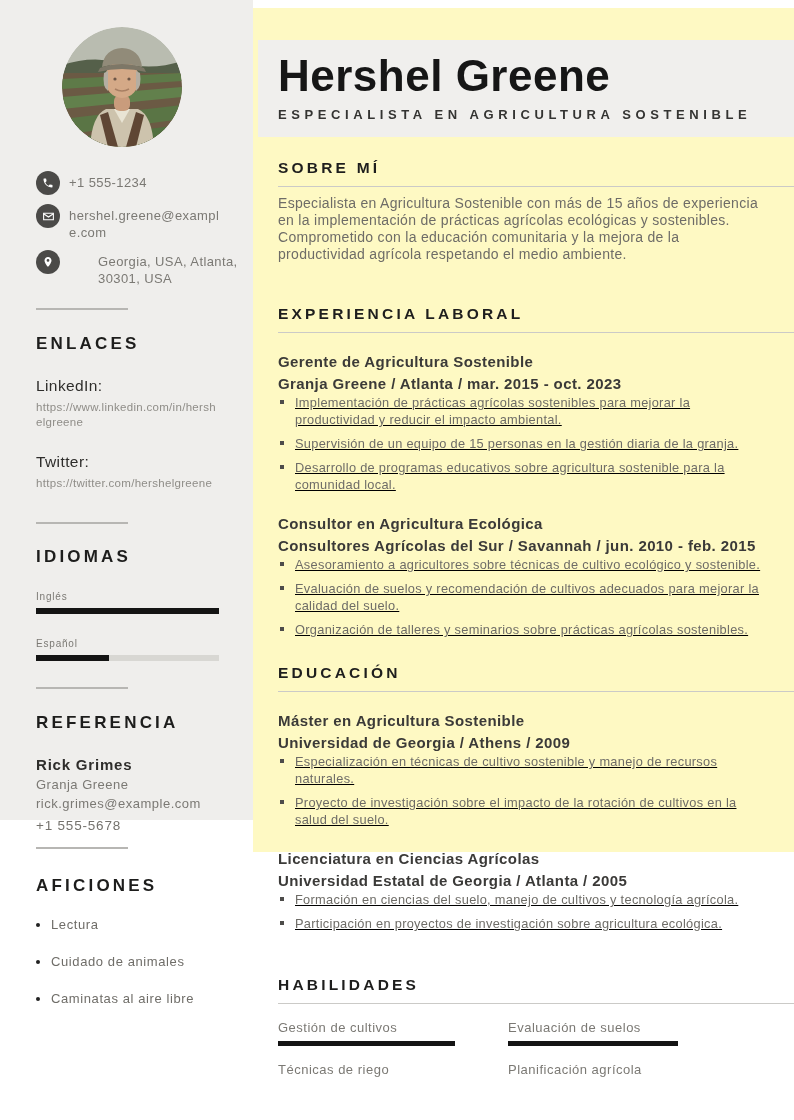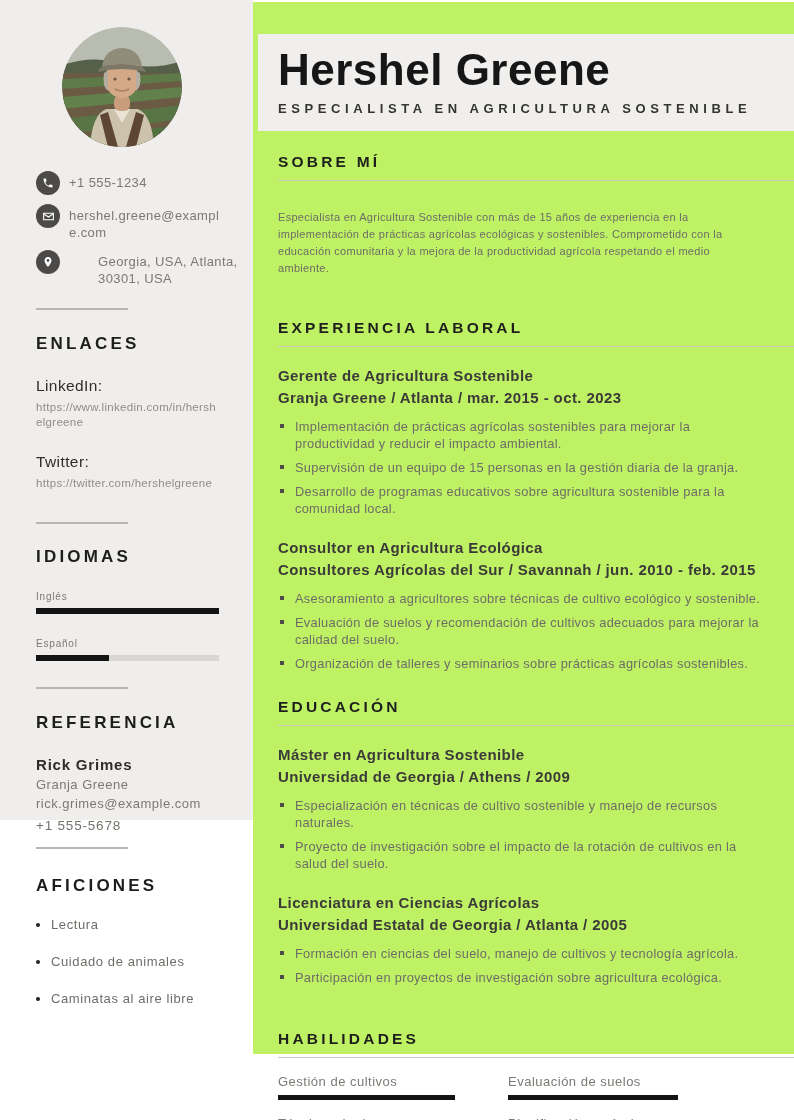--- a/index.html
+++ b/index.html
@@ -41,39 +41,39 @@
   .ref-name { margin-top:23px; font-size:15px; font-weight:600; color:#2e2d2b; letter-spacing:0.8px; }
   .ref-line { margin-top:4px; font-size:13px; color:#7b7974; letter-spacing:0.5px; line-height:15px; }
   .ref-phone { margin-top:7px; font-size:13.5px; color:#74726d; letter-spacing:0.8px; }
 
   .hobby { display:flex; align-items:center; margin-top:21px; }
   .hobby:first-of-type { margin-top:25px; }
   .hobby-dot { width:4px; height:4px; border-radius:50%; background:#222; margin-right:11px; }
   .hobby-text { font-size:13px; color:#6f6d68; letter-spacing:0.6px; line-height:16px; }
 
   
-  .main { position:absolute; left:253px; top:2px; width:541px; height:1052px; background:#bef264; }
+  .main { position:absolute; left:253px; top:8px; width:541px; height:844px; background:#fef9c3; }
   .band { margin:32px 0 0 5px; height:97px; background:#f0efed; padding:12px 0 0 20px; }
   .name { font-size:44px; font-weight:700; color:#161616; letter-spacing:0.5px; line-height:48px; }
   .subtitle { margin-top:7px; font-size:13px; font-weight:600; color:#343432; letter-spacing:4.6px; }
 
   .content { padding-left:25px; }
   .mheading { font-size:15.5px; font-weight:700; letter-spacing:3.2px; color:#1e1e1d; padding-bottom:9px; border-bottom:1px solid #cbcac7; }
   .sec-about { margin-top:22px; }
   .sec-exp { margin-top:42px; }
   .sec-edu { margin-top:26px; }
   .sec-skills { margin-top:44px; }
 
-  .about-text { margin-top:28px; font-size:11px; line-height:17px; color:#6e6c67; letter-spacing:0.3px; padding-right:36px; }
+  .about-text { margin-top:8px; font-size:14px; line-height:17px; color:#6e6c67; letter-spacing:0.3px; padding-right:36px; }
 
   .item { margin-top:18px; }
   .item + .item { margin-top:20px; }
   .item-title { font-size:15px; font-weight:600; color:#3b3a38; letter-spacing:0.4px; line-height:21px; }
   .item-meta  { font-size:15px; font-weight:600; color:#3b3a38; letter-spacing:0.4px; line-height:21px; margin-top:1px; }
-  .item ul { margin-top:10px; list-style:none; }
+  .item ul { list-style:none;text-decoration:underline; }
   .item li { position:relative; padding-left:17px; padding-right:24px; font-size:12.8px; line-height:17px; color:#6e6c67; letter-spacing:0.3px; margin-bottom:7px; }
   .item li::before { content:""; position:absolute; left:2px; top:6px; width:4px; height:4px; background:#4d4c4a; }
 
   .skills-grid { margin-top:16px; display:grid; grid-template-columns:177px 170px; column-gap:53px; row-gap:16px; padding-bottom:10px; }
   .skill-label { font-size:13px; color:#7b7974; letter-spacing:0.5px; }
   .skill-bar { margin-top:6px; height:5px; background:#d8d7d3; }
   .skill-fill { height:100%; background:#141414; }
 </style>
 </head>
 <body>

